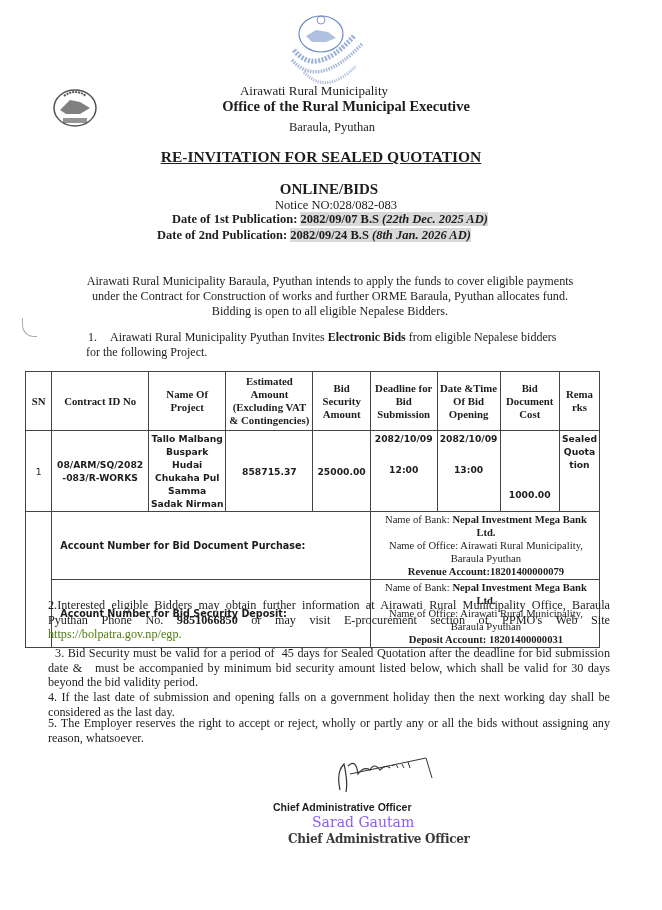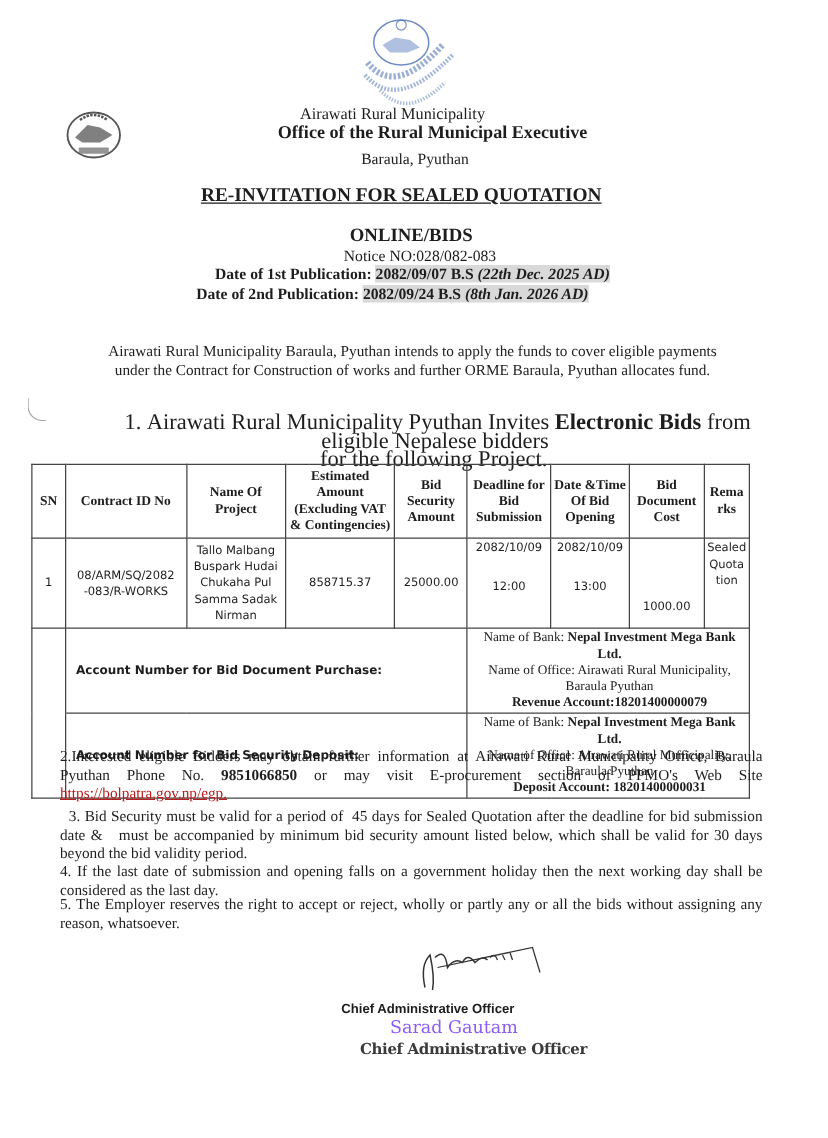--- a/index.html
+++ b/index.html
@@ -26,47 +26,47 @@
 
     .online { left: 0; width: 640px; top: 181px; font-size: 15px; font-weight: bold; padding-left: 18px; box-sizing: border-box; }
     .notice { left: 0; width: 642px; top: 198px; font-size: 12.5px; padding-left: 30px; box-sizing: border-box; }
     .pub1 { left: 172px; top: 212px; font-size: 12.5px; font-weight: bold; }
     .pub2 { left: 157px; top: 228px; font-size: 12.5px; font-weight: bold; }
     .hl { background: #d9d9d9; }
     .hl i { font-style: italic; }
 
     .intro { left: 60px; width: 540px; top: 274px; font-size: 12.2px; line-height: 15px; text-align: center; }
 
-    .pt1 { left: 88px; width: 520px; top: 330px; font-size: 18px; line-height: 15px; text-align: center; }
+    .pt1 { left: 88px; width: 520px; top: 330px; font-size: 12px; line-height: 15px; }
     .pt1 .num { display: inline-block; width: 22px; }
 
     .bracket { left: 22px; top: 318px; width: 14px; height: 18px; border-left: 1.5px solid #aaa; border-bottom: 1.5px solid #aaa; border-bottom-left-radius: 12px; }
 
     
     table.bids {
       position: absolute; left: 25px; top: 371px; width: 575px;
       border-collapse: collapse; font-size: 10.8px;
     }
     table.bids td, table.bids th {
       border: 1px solid #444; text-align: center; vertical-align: middle; padding: 1px 2px;
     }
     table.bids th { font-family: "Liberation Serif", serif; font-weight: bold; line-height: 13px; height: 56px; }
-    table.bids td.cell { font-family: "DejaVu Sans", sans-serif; font-weight: normal; font-size: 9.2px; line-height: 13px; height: 60px; }
+    table.bids td.cell { font-family: "DejaVu Sans", sans-serif; font-weight: bold; font-size: 9.2px; line-height: 13px; height: 60px; }
     table.bids td.top { vertical-align: top; }
     .split { display: flex; flex-direction: column; justify-content: space-between; height: 44px; }
     .acct-label { font-family: "DejaVu Sans", sans-serif; font-weight: bold; font-size: 9.6px; text-align: left !important; padding-left: 8px !important; height: 44px; }
     .acct-val { text-align: left; font-size: 10.6px; line-height: 13px; padding-left: 4px !important; }
     .acct-val b { font-weight: bold; }
 
     .para { left: 48px; width: 562px; font-size: 12.2px; line-height: 14.5px; text-align: justify; }
     .p2 { top: 598px; }
     .p3 { top: 646px; }
     .p4 { top: 690px; }
     .p5 { top: 716px; }
-    a.link { color: #b91c1c; text-decoration: underline; }
+    a.link { color: #4d7c0f; }
 
     
     .sig { left: 330px; top: 752px; width: 110px; height: 42px; }
     .sig-title { left: 273px; top: 801px; font-family: "Liberation Sans", sans-serif; font-weight: bold; font-size: 10.5px; }
     .sig-name { left: 312px; top: 814px; font-family: "DejaVu Serif", serif; font-size: 14px; color: #8b5cf6; }
     .sig-role { left: 288px; top: 832px; font-family: "DejaVu Serif", serif; font-weight: bold; font-size: 12px; color: #3a3a3a; letter-spacing: -0.3px; }
   </style>
 </head>
 <body>
 
@@ -102,20 +102,21 @@
 <div class="abs pub1">
   <span>Date of 1st Publication: </span><span class="hl"><span>2082/09/07 B.S </span><i>(22th  Dec. 2025 AD)</i></span>
 </div>
 <div class="abs pub2">
   <span>Date of 2nd Publication: </span><span class="hl"><span>2082/09/24 B.S </span><i>(8th  Jan. 2026 AD)</i></span>
 </div>
 
 <div class="abs intro">
   <div>Airawati Rural Municipality Baraula, Pyuthan intends to apply the funds to cover eligible payments</div>
   <div>under the Contract for Construction of works and further ORME Baraula, Pyuthan allocates fund.</div>
+  <div>Bidding is open to all eligible Nepalese Bidders.</div>
 </div>
 
 <div class="abs bracket"></div>
 
 <div class="abs pt1">
   <div><span class="num">1.</span><span>Airawati Rural Municipality Pyuthan Invites </span><b>Electronic Bids</b><span> from eligible Nepalese bidders</span></div>
   <div style="margin-left:-2px">for the following Project.</div>
 </div>
 
 <table class="bids">

